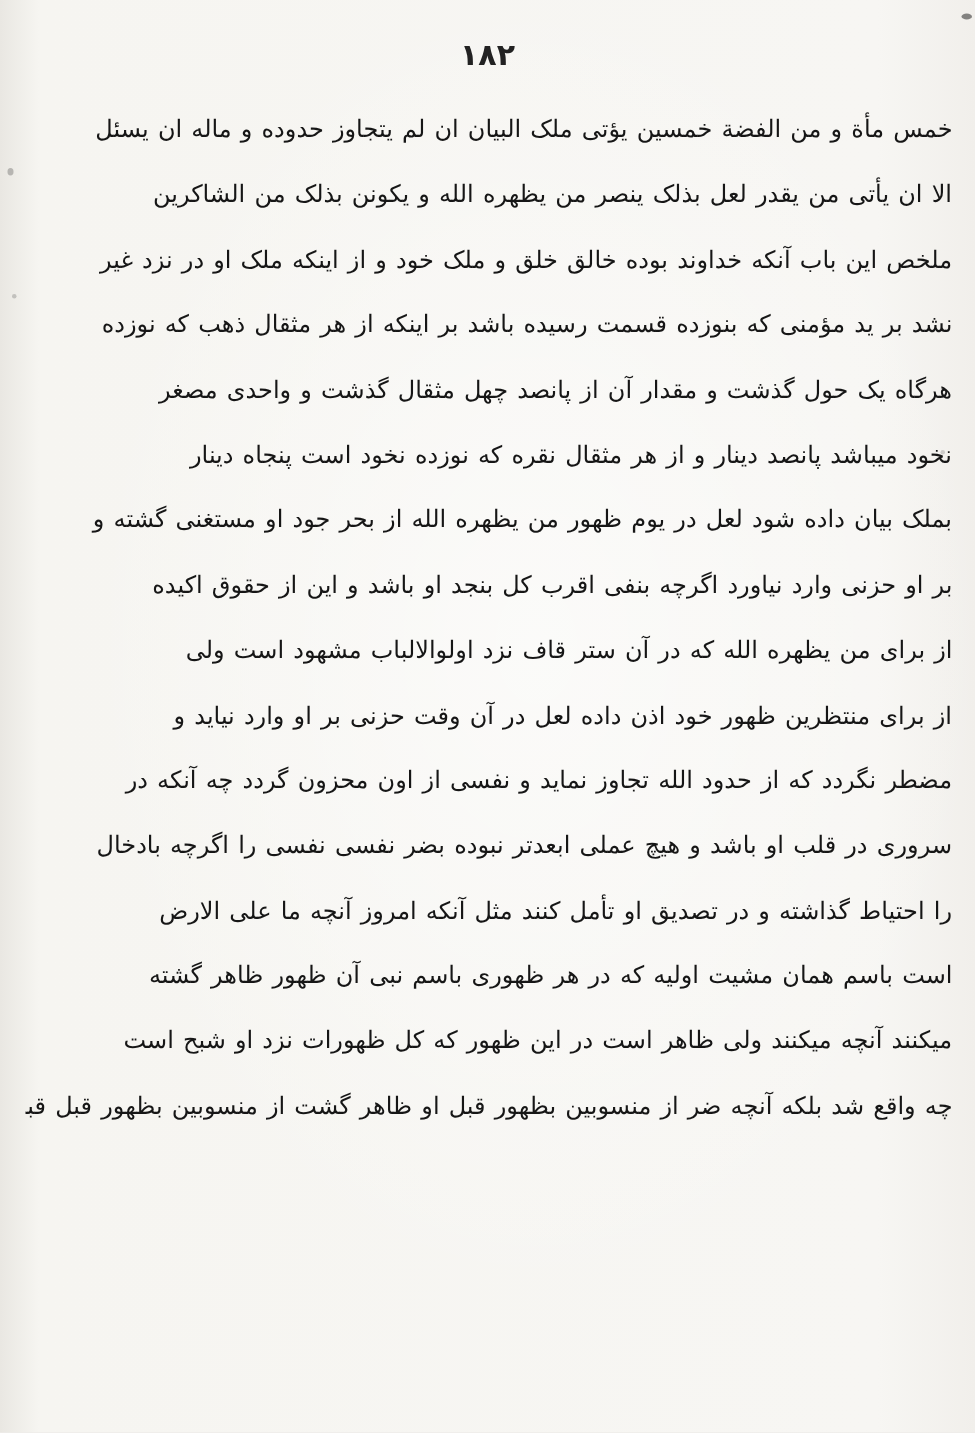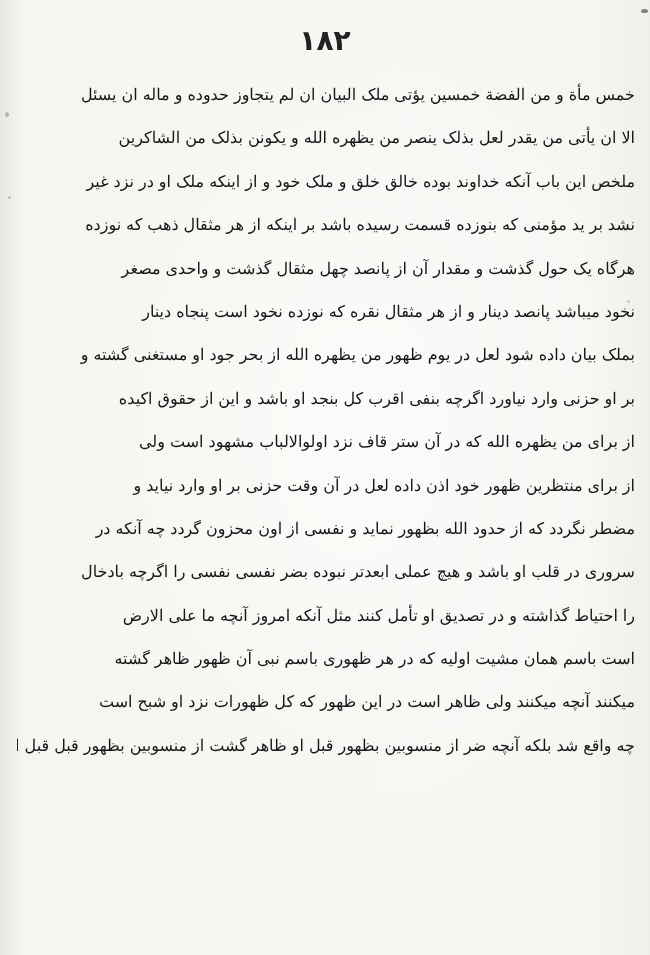--- a/index.html
+++ b/index.html
@@ -26,21 +26,21 @@
     border-radius: 50%;
   }
   .speck.s1 { left: 641px; top: 9px;  width: 7px; height: 4px; }
   .speck.s2 { left: 5px;   top: 112px; width: 4px; height: 5px; opacity: .5; }
   .speck.s3 { left: 8px;   top: 196px; width: 3px; height: 3px; opacity: .4; }
   .speck.s4 { left: 627px; top: 300px; width: 3px; height: 3px; opacity: .35; }
 
   .page-number {
     margin-top: 24px;
     text-align: center;
-    font-size: 28px;
+    font-size: 20px;
     font-weight: bold;
     letter-spacing: 3px;
     color: #222;
   }
   .text-block {
     direction: rtl;
     margin: 16px 15px 0 17px; 
     width: 618px;
   }
   .line {
@@ -48,21 +48,20 @@
     line-height: 43.4px;
     font-size: 16px;
     font-weight: 500;
     color: #161616;
     text-align: justify;
     text-align-last: justify;
     text-justify: inter-word;
     word-spacing: 1px;
     overflow: hidden;
     white-space: nowrap;
-    font-family: Liberation Serif, serif;
   }
   
   .line::after { content: ""; display: inline-block; width: 100%; }
 </style>
 </head>
 <body>
 
 <div class="scan-page">
   <span class="speck s1"></span>
   <span class="speck s2"></span>
@@ -75,20 +74,20 @@
     <div class="line">خمس مأة و من الفضة خمسین یؤتی ملک البیان ان لم یتجاوز حدوده و ماله ان یسئل</div>
     <div class="line">الا ان یأتی من یقدر لعل بذلک ینصر من یظهره الله و یکونن بذلک من الشاکرین</div>
     <div class="line">ملخص این باب آنکه خداوند بوده خالق خلق و ملک خود و از اینکه ملک او در نزد غیر</div>
     <div class="line">نشد بر ید مؤمنی که بنوزده قسمت رسیده باشد بر اینکه از هر مثقال ذهب که نوزده</div>
     <div class="line">هرگاه یک حول گذشت و مقدار آن از پانصد چهل مثقال گذشت و واحدی مصغر</div>
     <div class="line">نخود میباشد پانصد دینار و از هر مثقال نقره که نوزده نخود است پنجاه دینار</div>
     <div class="line">بملک بیان داده شود لعل در یوم ظهور من یظهره الله از بحر جود او مستغنی گشته و</div>
     <div class="line">بر او حزنی وارد نیاورد اگرچه بنفی اقرب کل بنجد او باشد و این از حقوق اکیده</div>
     <div class="line">از برای من یظهره الله که در آن ستر قاف نزد اولوالالباب مشهود است ولی</div>
     <div class="line">از برای منتظرین ظهور خود اذن داده لعل در آن وقت حزنی بر او وارد نیاید و</div>
-    <div class="line">مضطر نگردد که از حدود الله بظهور نماید و نفسی از اون محزون گردد چه آنکه در</div>
+    <div class="line">مضطر نگردد که از حدود الله تجاوز نماید و نفسی از اون محزون گردد چه آنکه در</div>
     <div class="line">سروری در قلب او باشد و هیچ عملی ابعدتر نبوده بضر نفسی نفسی را اگرچه بادخال</div>
     <div class="line">را احتیاط گذاشته و در تصدیق او تأمل کنند مثل آنکه امروز آنچه ما علی الارض</div>
     <div class="line">است باسم همان مشیت اولیه که در هر ظهوری باسم نبی آن ظهور ظاهر گشته</div>
     <div class="line">میکنند آنچه میکنند ولی ظاهر است در این ظهور که کل ظهورات نزد او شبح است</div>
     <div class="line">چه واقع شد بلکه آنچه ضر از منسوبین بظهور قبل او ظاهر گشت از منسوبین بظهور قبل قبل او</div>
   </div>
 </div>
 
 </body></html>

